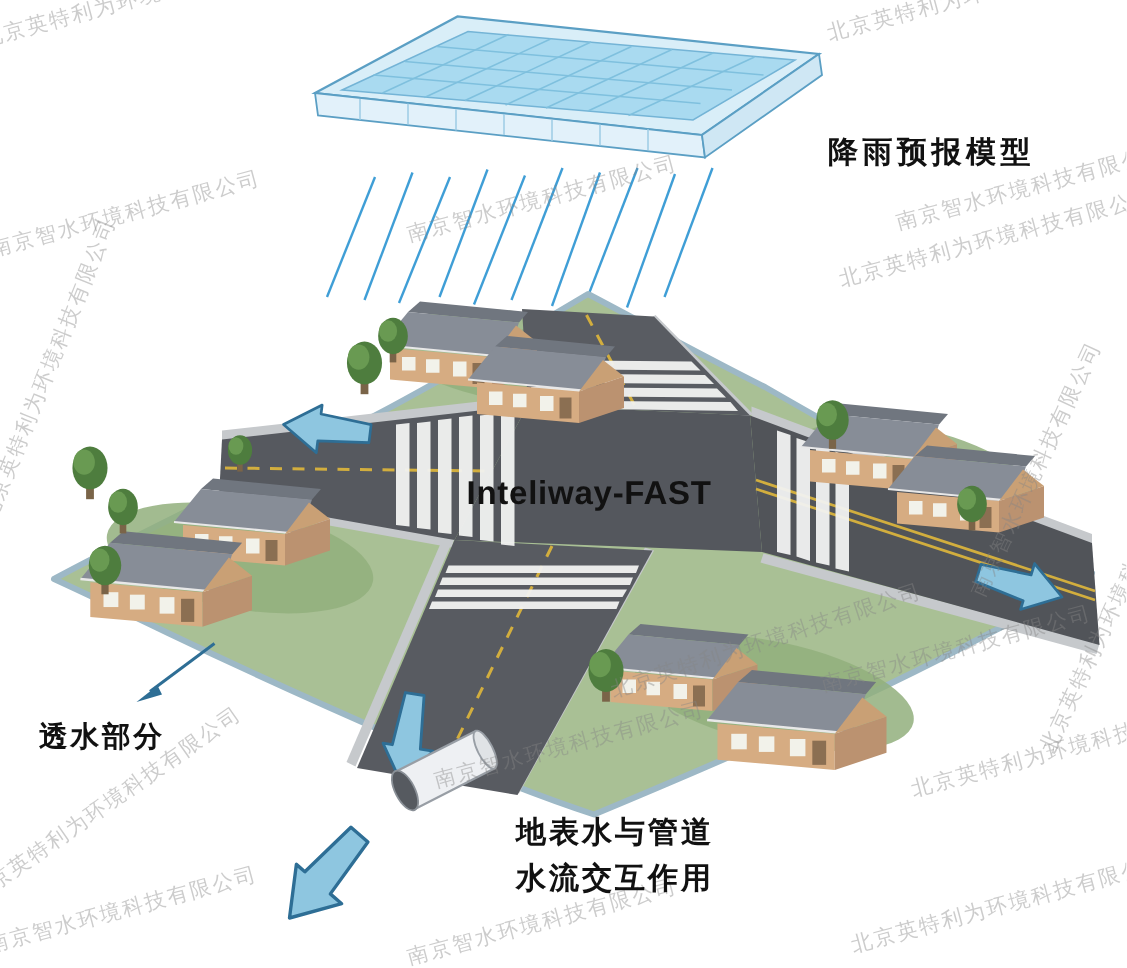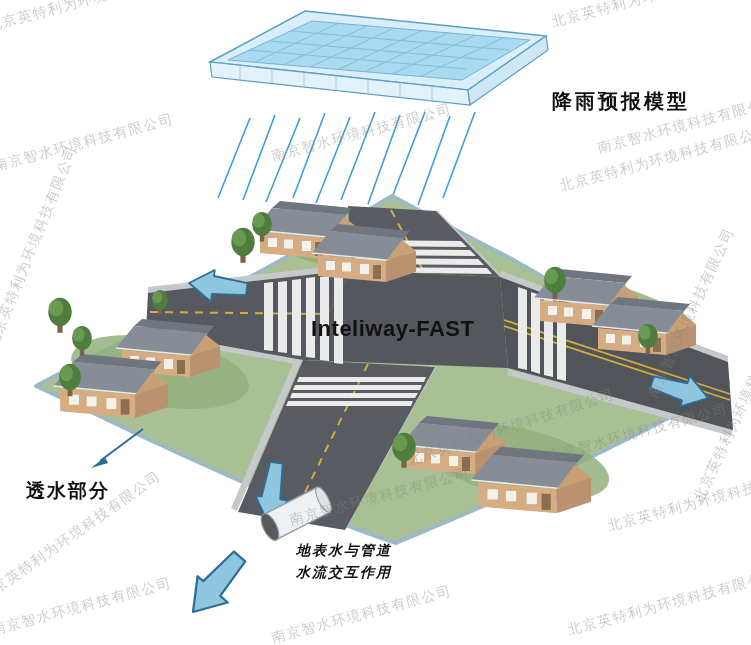--- a/index.html
+++ b/index.html
@@ -8,21 +8,21 @@
   .scene-svg { position:absolute; left:0; top:0; z-index:1; }
   .wm {
     position:absolute; white-space:nowrap; font-size:14px; letter-spacing:1.5px;
     color:rgba(134,134,134,.42); transform-origin:0 50%; transform:rotate(-15deg);
     z-index:3; pointer-events:none;
   }
   .label { position:absolute; color:#111; font-weight:bold; z-index:4; }
   .label-rainfall   { left:552px; top:88px;  font-size:20px; letter-spacing:3px; }
   .label-title      { left:311px; top:316px; font-size:22px; font-family:Liberation Sans, sans-serif; letter-spacing:.5px; }
   .label-permeable  { left:26px;  top:478px; font-size:19px; letter-spacing:2px; }
-  .label-interaction{ left:296px; top:540px; width:180px; font-size:14px; letter-spacing:2px; text-align:left; line-height:1.55;font-style:italic; }
+  .label-interaction{ left:296px; top:540px; width:180px; font-size:20px; letter-spacing:2px; text-align:right; line-height:1.55; }
 </style>
 </head>
 <body>
 
 <div class="stage">
 
   <svg class="scene-svg" width="751" height="645" viewBox="0 0 751 645">
     <defs>
       <g id="house">
         <polygon points="14,18 88,25 94,18 22,11" fill="#70767f"></polygon>

